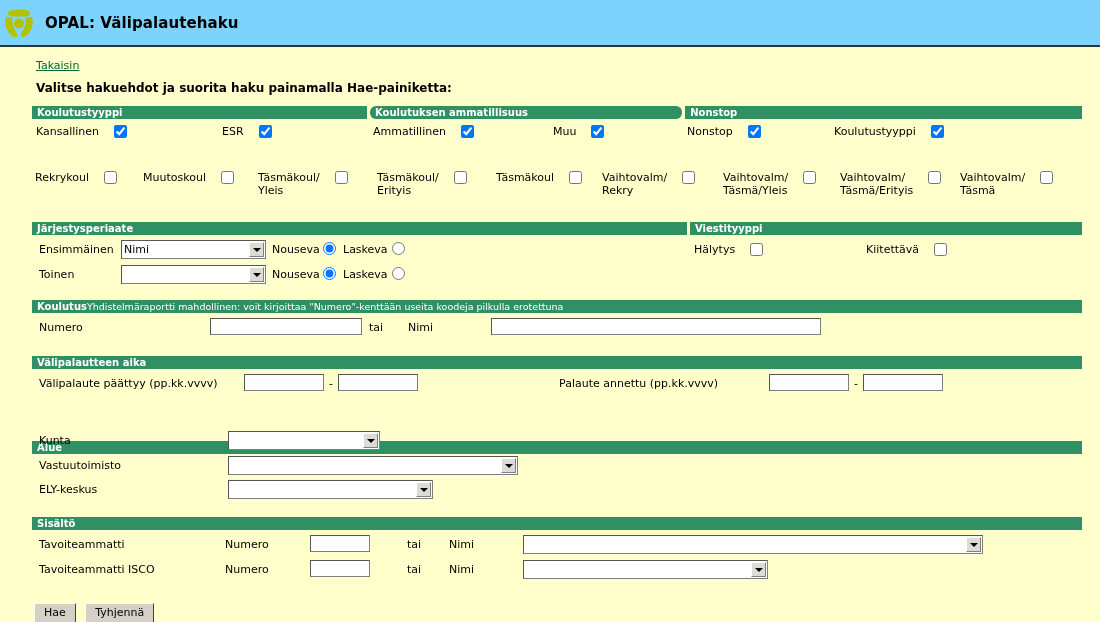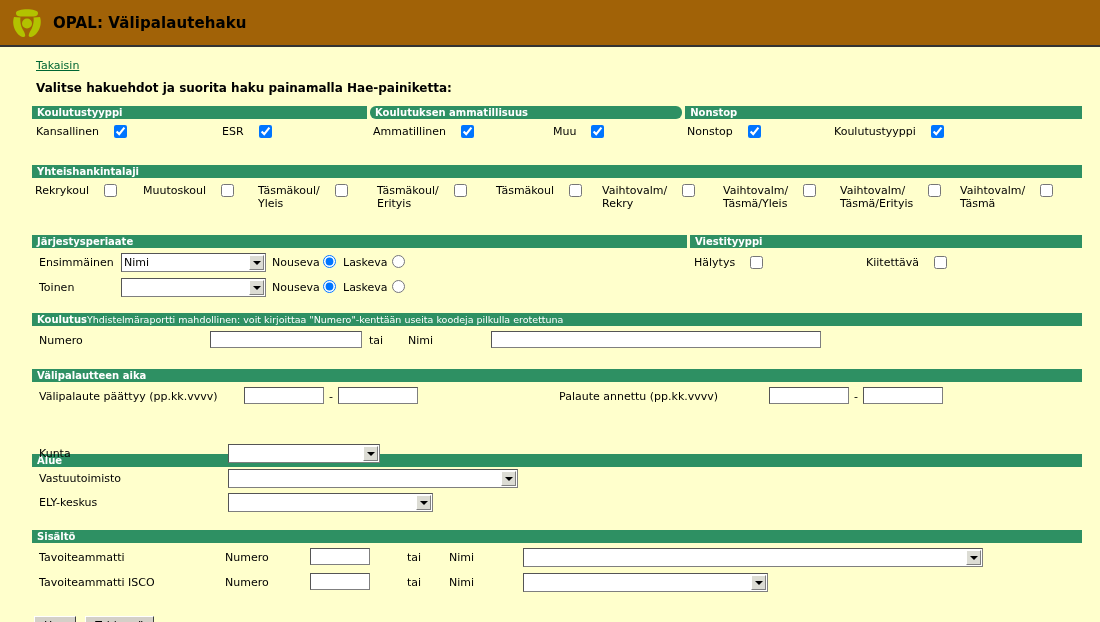--- a/index.html
+++ b/index.html
@@ -14,22 +14,22 @@
     font-size: 11px;
     color: #000000;
     overflow: hidden;
   }
 
   
   .app-header {
     height: 45px;
     display: flex;
     align-items: center;
-    padding-left: 8px;
-    background: #a16207;
+    padding-left: 0;
+    background: #7dd3fc;
   }
   .logo {
     width: 38px;
     height: 38px;
     flex: 0 0 38px;
     position: relative;
   }
   .app-title {
     font-size: 15px;
     font-weight: bold;
@@ -255,23 +255,20 @@
     </div>
     <div class="cb-cell abs" style="left:802px; top:6px;">
       <span class="cb-label">Koulutustyyppi</span>
       <input type="checkbox" checked="" style="">
     </div>
   </div>
 </div>
 
 
 <div class="section" style="margin-top:6px;">
-  <div class="bar-row">
-    <div class="bar" style="width:1050px;">Yhteishankintalaji</div>
-  </div>
   <div class="sec-body" style="height:46px;">
     <div class="cb-cell abs" style="left:3px; top:6px;">
       <span class="cb-label">Rekrykoul</span>
       <input type="checkbox" style="">
     </div>
     <div class="cb-cell abs" style="left:111px; top:6px;">
       <span class="cb-label">Muutoskoul</span>
       <input type="checkbox" style="">
     </div>
     <div class="cb-cell abs" style="left:226px; top:6px;">

